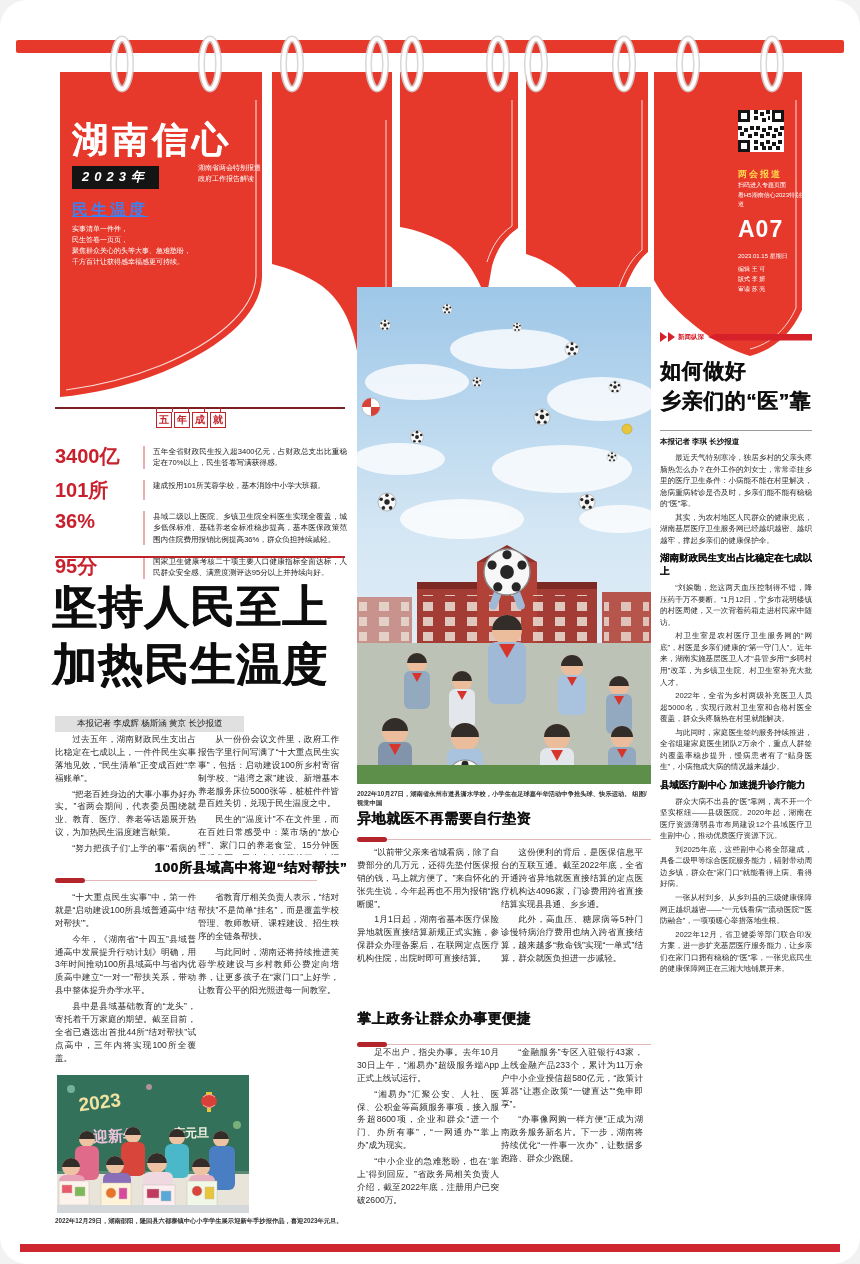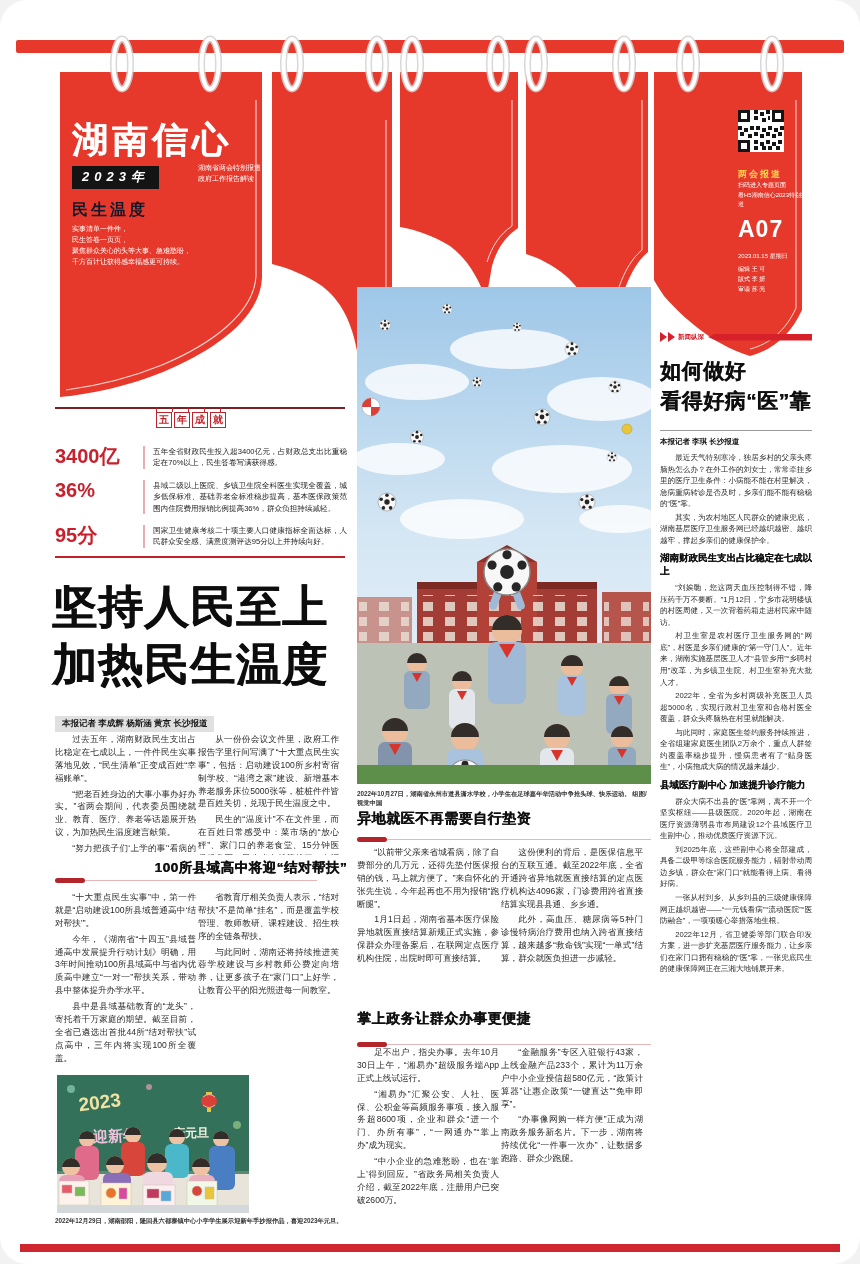--- a/index.html
+++ b/index.html
@@ -8,21 +8,21 @@
   .abs{position:absolute;}
   .z2{z-index:2;}
   
   .mast{left:72px;top:122px;width:200px;color:#fff;}
   .mast-title{font-size:36px;font-weight:bold;letter-spacing:4px;line-height:1;
               text-shadow:.6px 0 0 #fff;}
   .mast-year{display:inline-block;margin-top:8px;background:#141414;color:#fff;
              font-weight:bold;font-style:italic;font-size:13px;letter-spacing:5px;
              padding:2px 10px 3px;}
   .mast-subs{left:198px;top:162px;width:80px;color:#fff;font-size:7px;line-height:1.6;}
-  .mast-section{left:72px;top:200px;color:#0f172a;font-size:16px;font-weight:bold;letter-spacing:3px;}
+  .mast-section{left:72px;top:200px;color:#3b82f6;font-size:16px;font-weight:bold;letter-spacing:3px;text-decoration:underline;}
   .mast-slogan{left:72px;top:224px;width:220px;color:#fff;font-size:7px;line-height:1.55;}
   .mast-slogan p{margin:0;}
   
   .qrblock{left:738px;top:110px;width:72px;color:#fff;}
   .qr-tag{margin-top:12px;font-size:9px;font-weight:bold;color:#ffd94d;letter-spacing:2px;}
   .qr-line{font-size:6px;line-height:1.6;}
   .page-no{margin-top:6px;font-size:23px;font-weight:bold;letter-spacing:1px;}
   .pub-date{margin-top:9px;font-size:6px;}
   .credits{margin-top:3px;font-size:6px;line-height:1.7;}
   .credits p{margin:0;}
@@ -34,21 +34,21 @@
   .ach-box{width:14px;height:14px;border:1px solid #c2242b;color:#c2242b;font-weight:bold;
            font-size:10px;display:flex;align-items:center;justify-content:center;}
   .stats{left:55px;top:446px;width:292px;}
   .stat{display:flex;margin-bottom:11px;}
   .stat-num{width:88px;flex:none;font-size:20px;font-weight:bold;color:#c8202c;line-height:1;}
   .stat-desc{flex:1;border-left:2px solid #e8aeb2;padding-left:8px;font-size:7.6px;
              line-height:1.5;color:#1c1c1c;text-align:justify;}
   .redline{height:2px;background:#bf2329;}
   .main-hl{left:52px;top:578px;width:300px;font-size:45px;font-weight:bold;color:#0d0d0d;
            line-height:1.28;letter-spacing:1px;text-shadow:.8px 0 0 #0d0d0d;}
-  .byline{display:inline-block;background:#e0e0e0;padding:2px 7px;font-weight:bold;
+  .byline{display:inline-block;background:#e0e0e0;padding:2px 22px;font-weight:normal;
           font-size:8.5px;color:#1a1a1a;}
   .cols{display:flex;gap:2px;}
   .col{width:141px;overflow:hidden;}
   .cols p{margin:0 0 3px;text-indent:2em;text-align:justify;font-size:8.6px;line-height:1.5;color:#2b2b2b;}
   .subhl{font-size:13.5px;font-weight:bold;color:#111;letter-spacing:.5px;text-shadow:.4px 0 0 #111;text-align:right;}
   .rule{position:relative;height:5px;}
   .rule::after{content:'';position:absolute;left:0;right:0;top:2px;height:1px;background:#e3b6b9;}
   .rule-seg{position:absolute;left:0;top:0;width:30px;height:5px;background:#b3242b;border-radius:3px;z-index:1;}
   .caption{font-size:6.3px;font-weight:bold;color:#333;line-height:1.5;}
   
@@ -195,20 +195,24 @@
     <span class="ach-box">年</span>
     <span class="ach-box">成</span>
     <span class="ach-box">就</span>
   </div>
   <div class="abs z2 stats">
     <div class="stat">
       <div class="stat-num">3400亿</div>
       <div class="stat-desc">五年全省财政民生投入超3400亿元，占财政总支出比重稳定在70%以上，民生答卷写满获得感。</div>
     </div>
     <div class="stat">
+      <div class="stat-num">101所</div>
+      <div class="stat-desc">建成投用101所芙蓉学校，基本消除中小学大班额。</div>
+    </div>
+    <div class="stat">
       <div class="stat-num">36%</div>
       <div class="stat-desc">县域二级以上医院、乡镇卫生院全科医生实现全覆盖，城乡低保标准、基础养老金标准稳步提高，基本医保政策范围内住院费用报销比例提高36%，群众负担持续减轻。</div>
     </div>
     <div class="stat">
       <div class="stat-num">95分</div>
       <div class="stat-desc">国家卫生健康考核二十项主要人口健康指标全面达标，人民群众安全感、满意度测评达95分以上并持续向好。</div>
     </div>
   </div>
   <div class="abs z2 redline" style="left:55px;top:556px;width:290px;"></div>
 
@@ -483,21 +487,21 @@
   </div>
 
   <div class="abs z2 tagbar">
     <span class="chev"></span>
     <span class="chev"></span>
     <span class="tag-label">新闻纵深</span>
     <span class="tag-rule"></span>
   </div>
   <div class="abs z2 r-hl">
     <div>如何做好</div>
-    <div>看得好病“医”靠</div>
+    <div>乡亲们的“医”靠</div>
   </div>
   <div class="abs z2" style="left:660px;top:430px;width:152px;height:1px;background:#9a9a9a;"></div>
   <div class="abs z2 r-byline" style="left:660px;top:437px;">本报记者 李琪 长沙报道</div>
   <div class="abs z2 r-body">
     <div>
         <p>最近天气特别寒冷，独居乡村的父亲头疼脑热怎么办？在外工作的刘女士，常常牵挂乡里的医疗卫生条件：小病能不能在村里解决，急病重病转诊是否及时，乡亲们能不能有稳稳的“医”靠。</p>
         <p>其实，为农村地区人民群众的健康兜底，湖南基层医疗卫生服务网已经越织越密、越织越牢，撑起乡亲们的健康保护伞。</p>
       </div>
     <div class="r-sub">湖南财政民生支出占比稳定在七成以上</div>
     <div>

